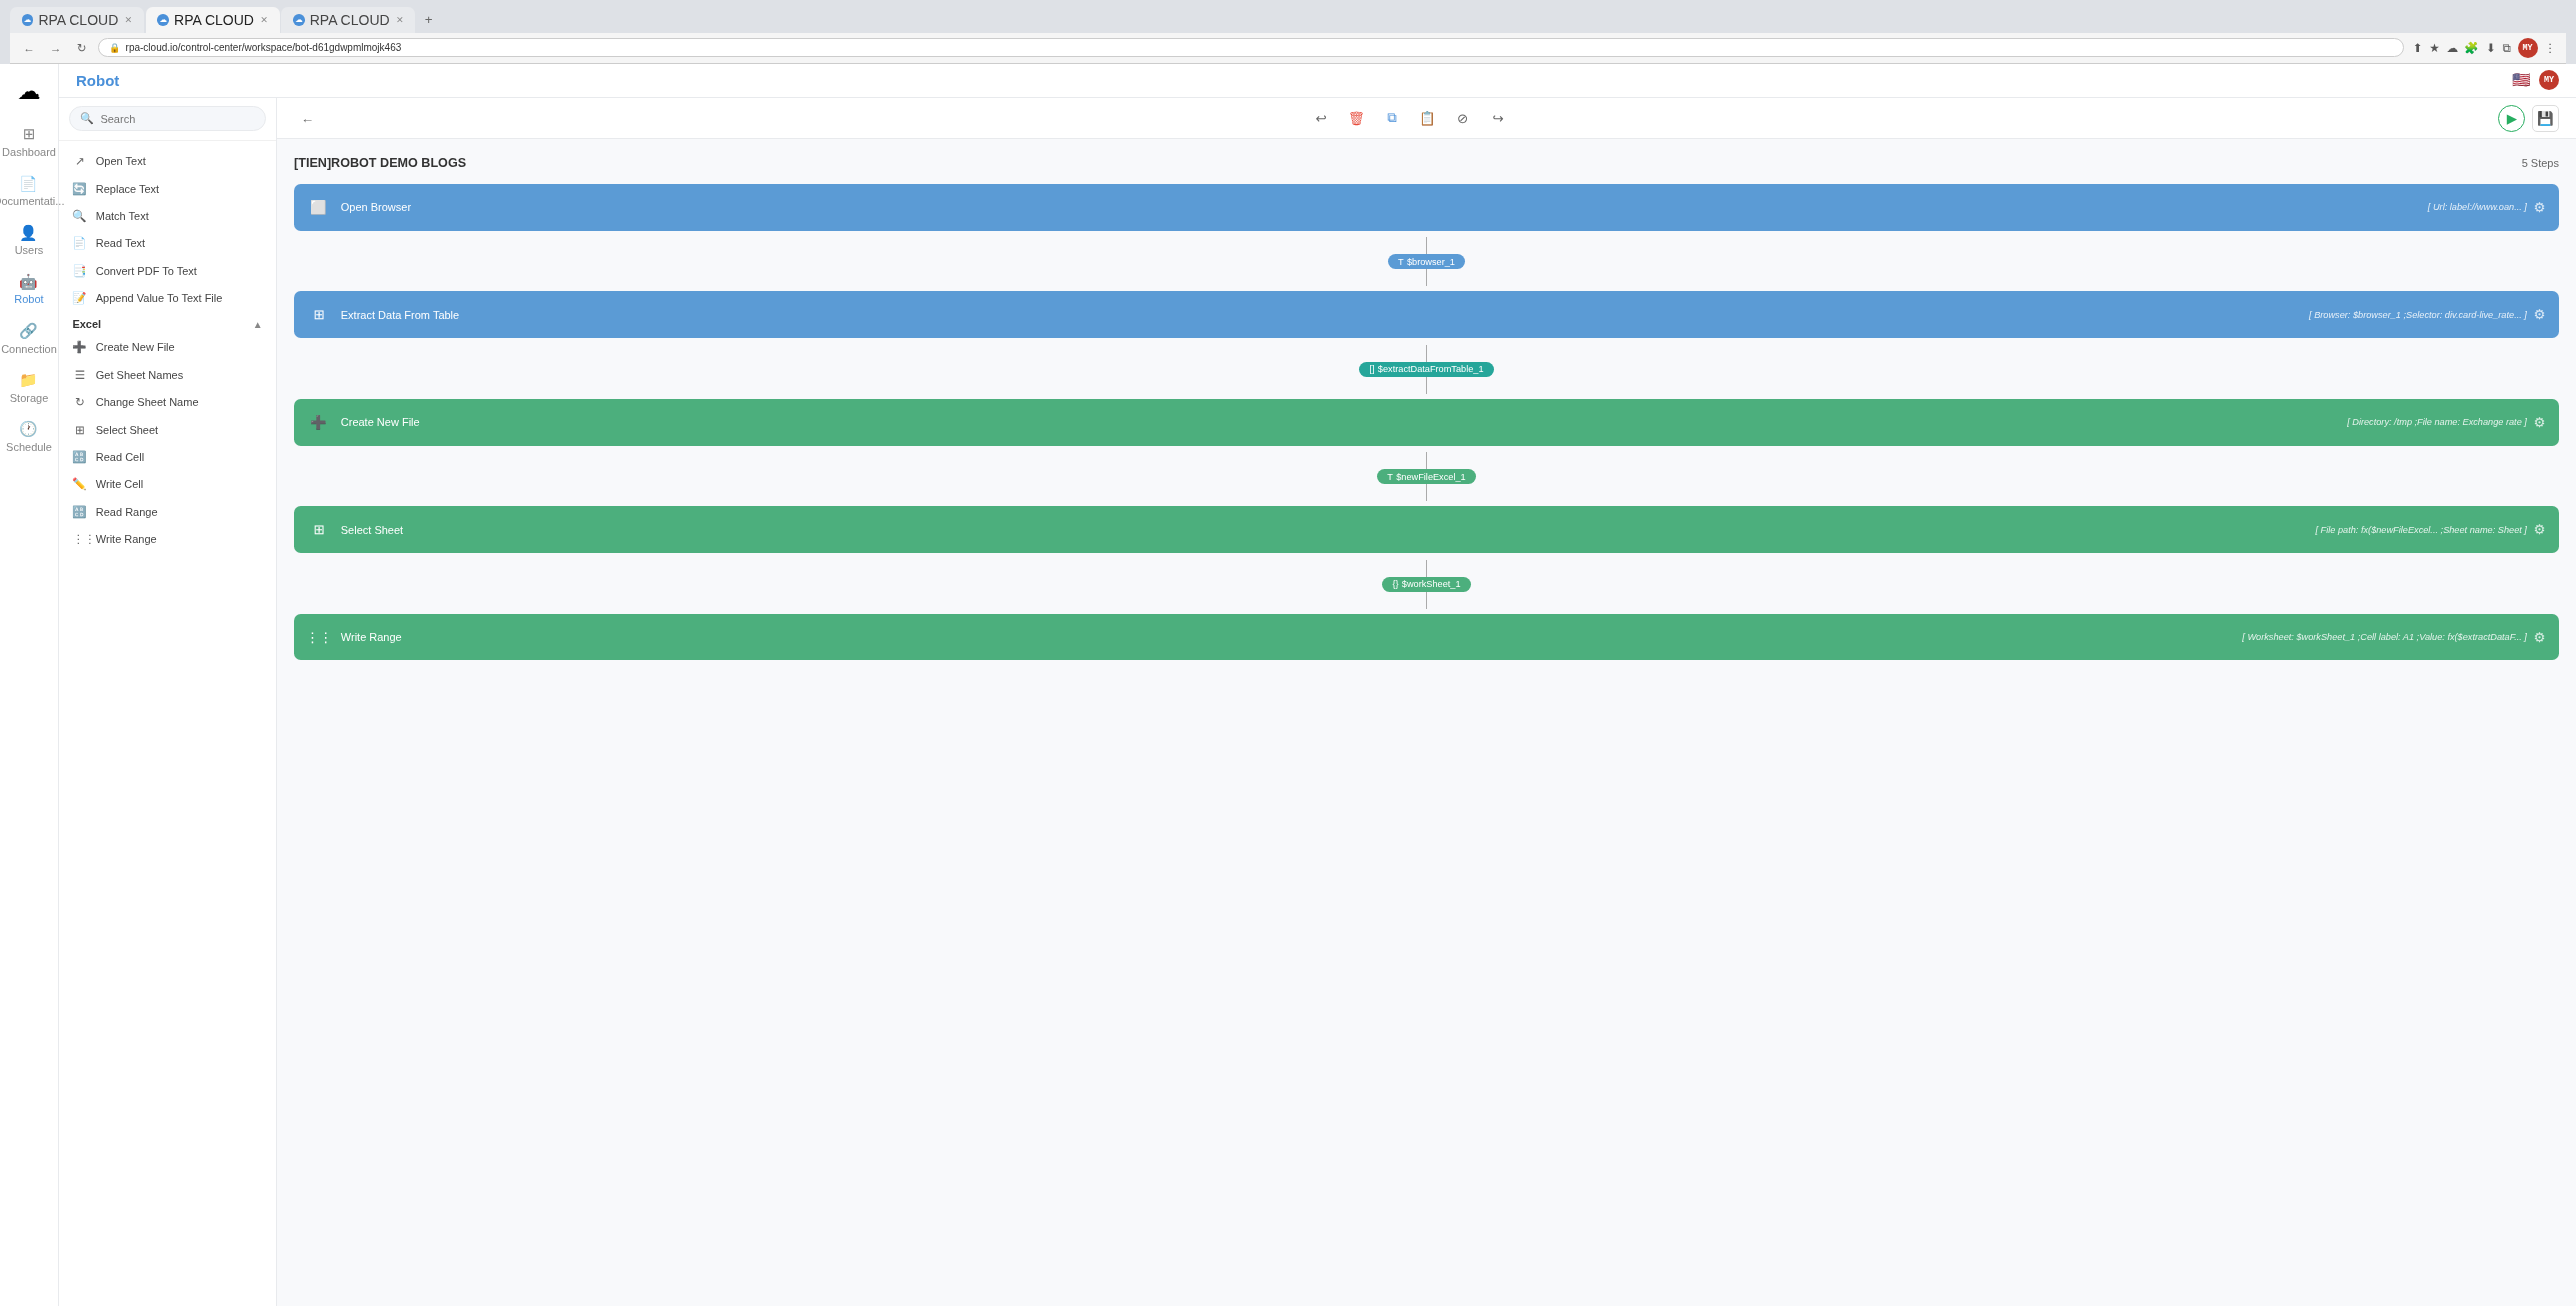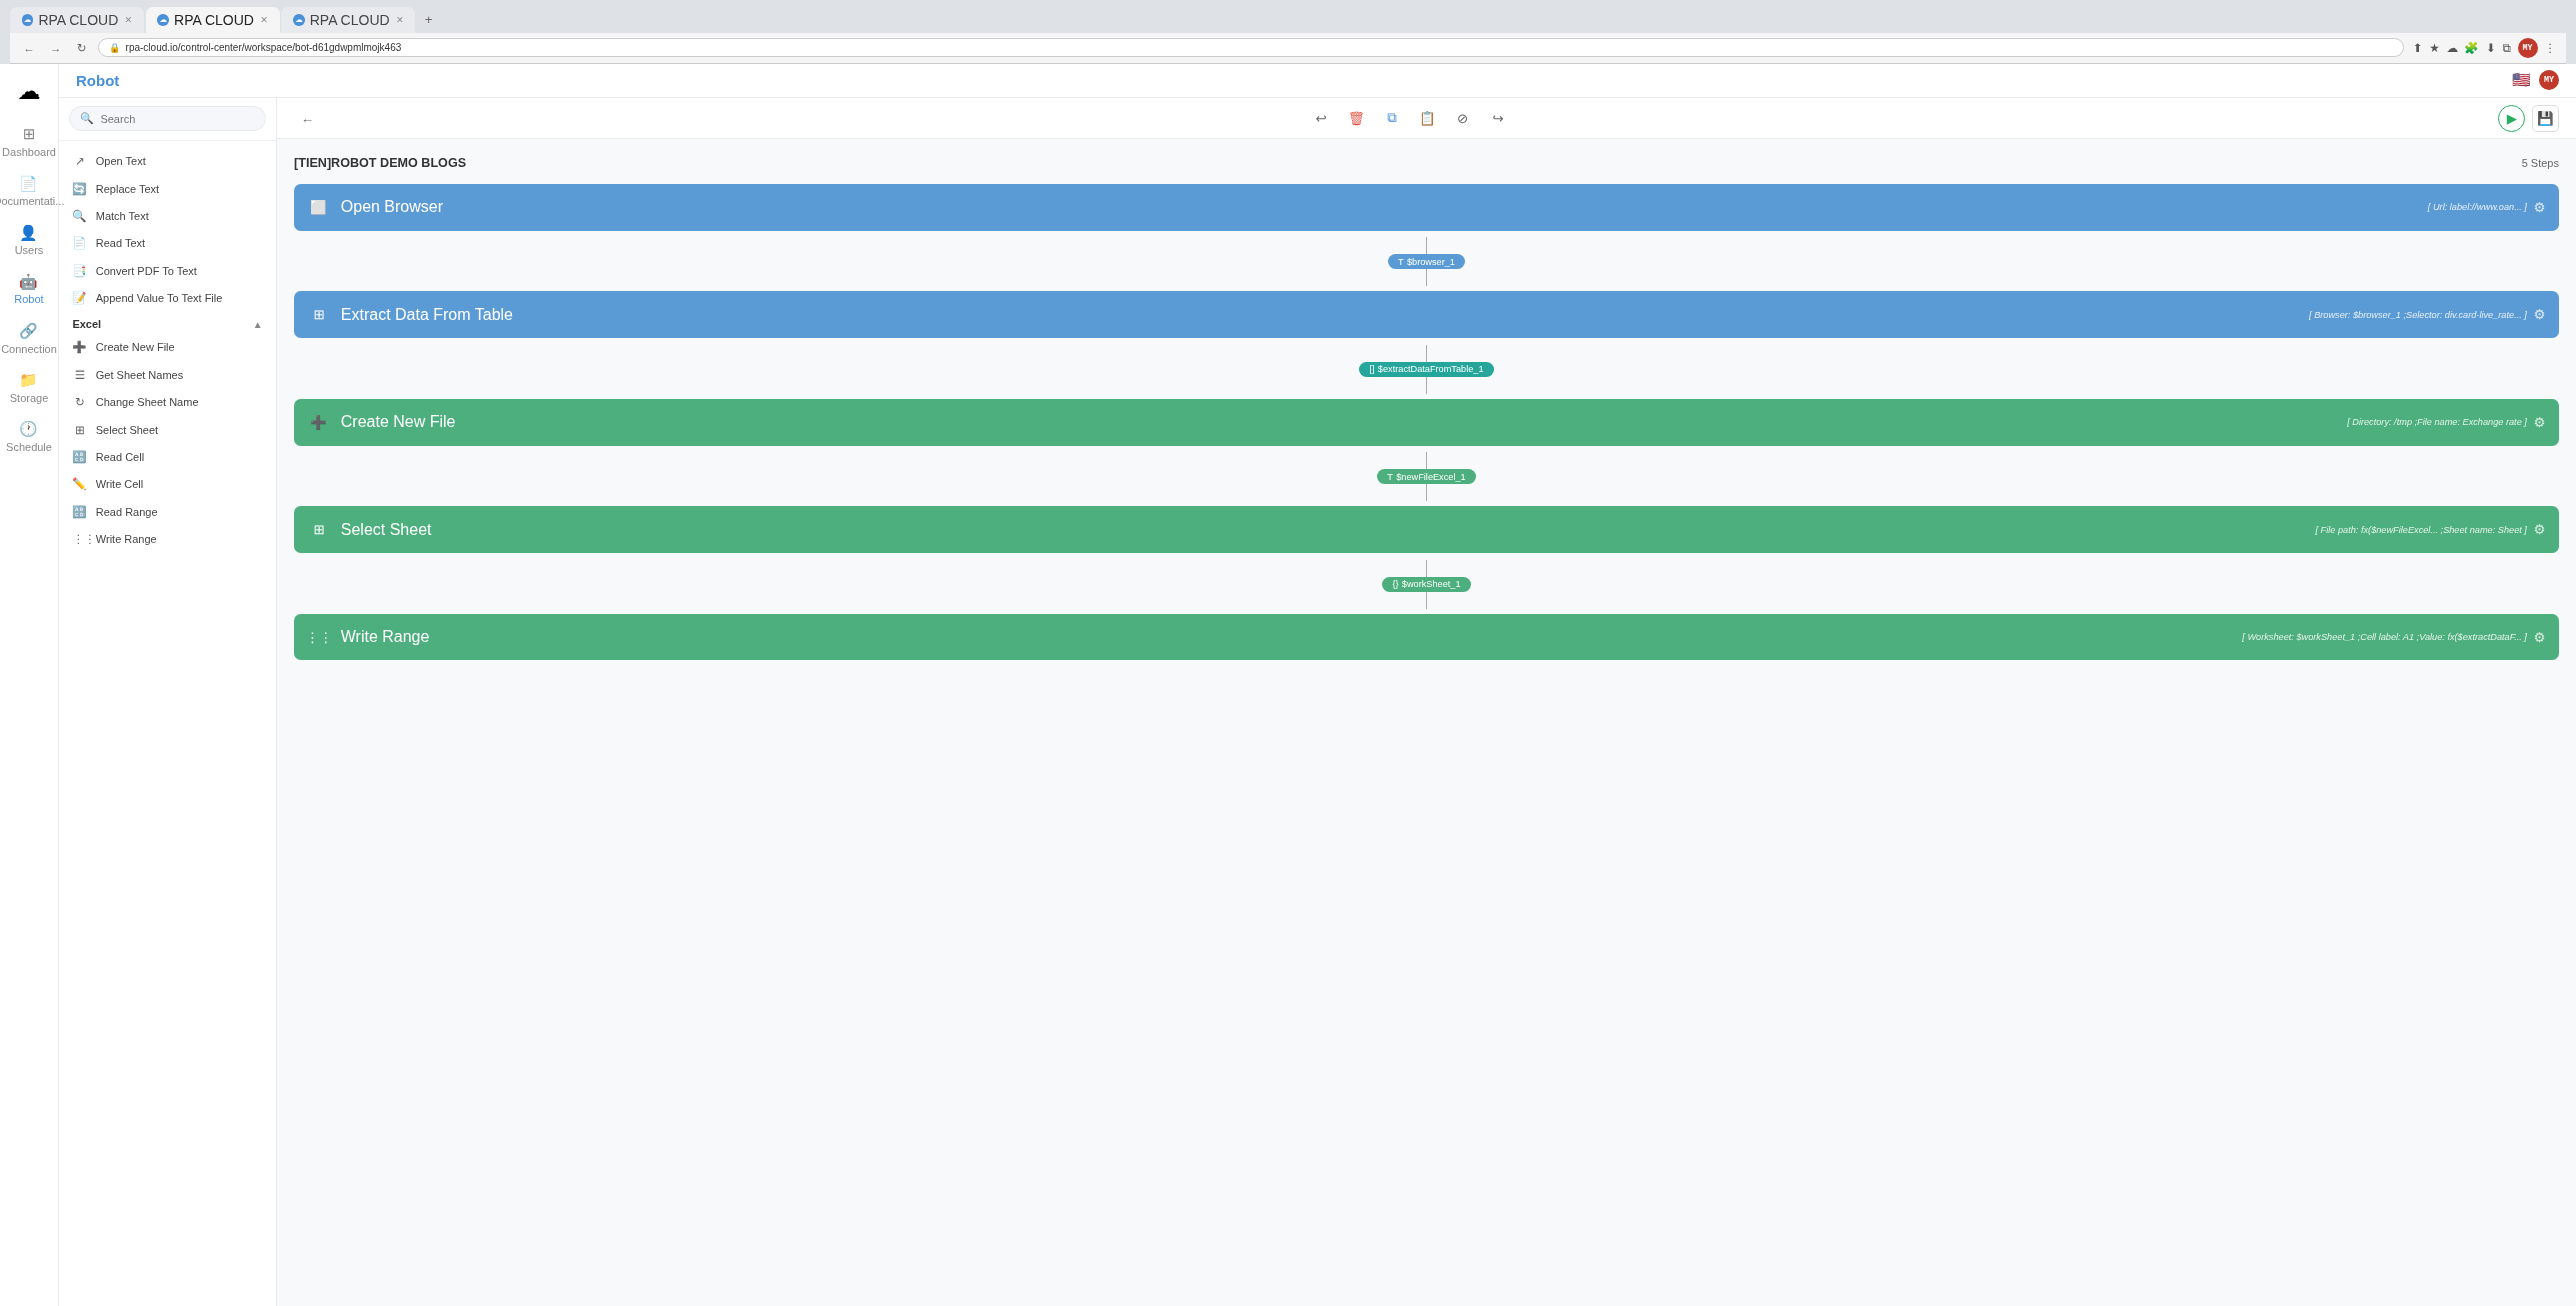--- a/index.html
+++ b/index.html
@@ -76,21 +76,21 @@
 
     .flow-canvas { flex: 1; overflow-y: auto; padding: 17px; background: #f8f9fb; }
     .flow-header { display: flex; align-items: center; justify-content: space-between; margin-bottom: 13.4px; }
     .flow-title { font-size: 12.6px; font-weight: 600; color: #333; text-align: center; }
     .flow-steps { font-size: 11px; color: #666; }
 
     
     .step-card { border-radius: 6.7px; margin-bottom: 1.7px; overflow: visible; }
     .step-header { display: flex; align-items: center; padding: 11.7px 13.4px; border-radius: 6.7px; position: relative; }
     .step-icon { width: 23.4px; height: 23.4px; display: flex; align-items: center; justify-content: center; margin-right: 10px; color: white; font-size: 13.4px; }
-    .step-name { flex: 1; font-size: 16px; font-weight: 500; color: white; }
+    .step-name { flex: 1; font-size: 11px; font-weight: 500; color: white; }
     .step-params { font-size: 9.2px; color: rgba(255,255,255,0.85); font-style: italic; }
     .step-settings { color: rgba(255,255,255,0.8); font-size: 13.4px; cursor: pointer; margin-left: 6.7px; }
 
     .step-blue { background: #5b9bd5; }
     .step-green { background: #4caf7d; }
     .connector-line { width: 0.8px; height: 17px; background: #aaa; position: relative; }
     .output-badge { background: #5b9bd5; color: white; border-radius: 10px; padding: 2.5px 10px; font-size: 9.2px; font-weight: 500; display: inline-flex; align-items: center; gap: 3.3px; }
     .output-badge.teal { background: #26a69a; }
     .output-badge.green { background: #4caf7d; }
     .badge-icon { font-size: 9.2px; }

